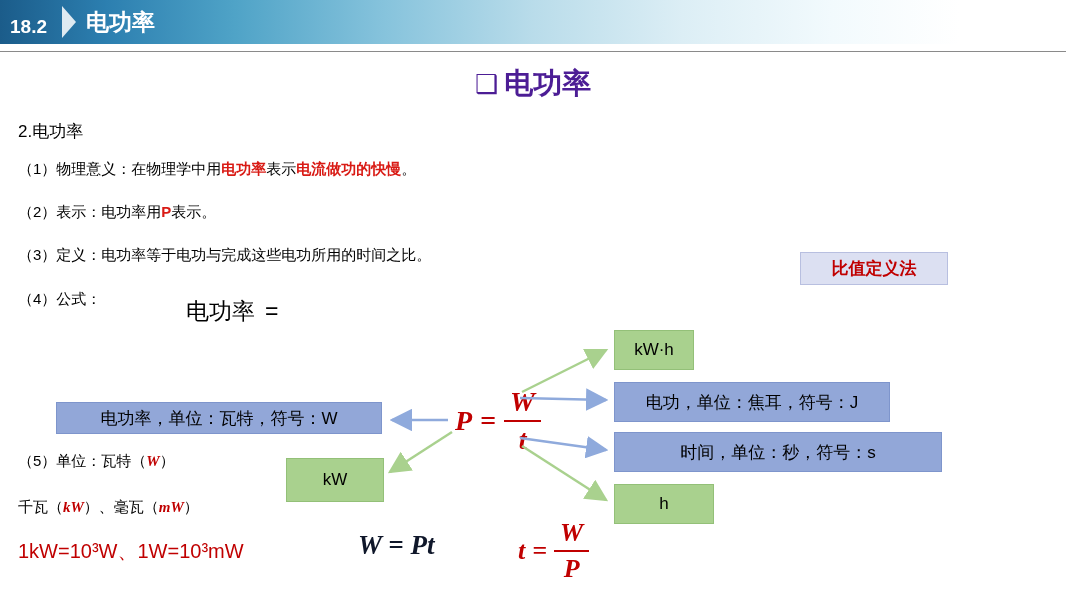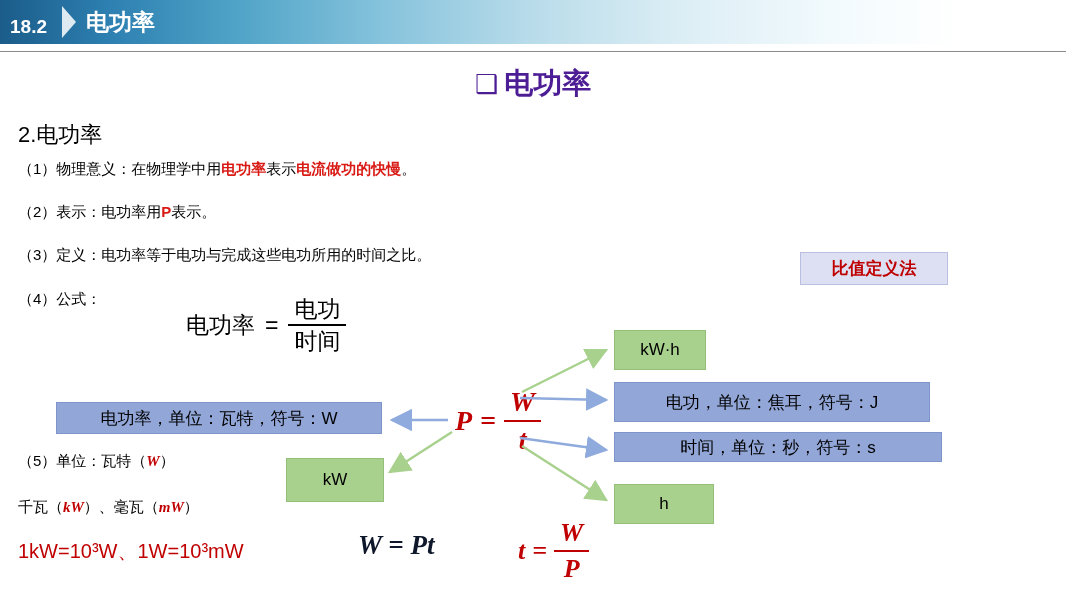--- a/index.html
+++ b/index.html
@@ -66,21 +66,21 @@
   
   .line {
     position: absolute;
     font-size: 15px;
     color: #000000;
     white-space: nowrap;
   }
   .hl-red { color: #d91b15; font-weight: bold; }
   .hl-p { color: #d91b15; font-weight: bold; }
 
-  .l0 { left: 18px; top: 120px; font-size: 22px; }
+  .l0 { left: 18px; top: 120px; font-size: 17px; }
   .l1 { left: 18px; top: 160px; }
   .l2 { left: 18px; top: 203px; }
   .l3 { left: 18px; top: 246px; }
   .l4 { left: 18px; top: 290px; }
   .l5 { left: 18px; top: 452px; }
   .l6 { left: 18px; top: 498px; }
   .l7 { left: 18px; top: 538px; font-weight: normal; color: #c00000; font-size: 20px; }
 
   .italic-var { font-style: italic; font-family: "Liberation Serif", serif; font-weight: bold; color: #c00000; }
 
@@ -173,23 +173,23 @@
   .box-blue {
     background: #92a7d8;
     border: 1px solid #7e95cc;
   }
   .box-green {
     background: #a9d18e;
     border: 1px solid #93c078;
   }
 
   .box-power  { left: 56px;  top: 402px; width: 326px; height: 32px; }
-  .box-kwh    { left: 614px; top: 330px; width: 92px; height: 40px; }
-  .box-energy { left: 614px; top: 382px; width: 316px; height: 40px; }
-  .box-time   { left: 614px; top: 432px; width: 328px; height: 30px; }
+  .box-kwh    { left: 614px; top: 330px; width: 80px; height: 40px; }
+  .box-energy { left: 614px; top: 382px; width: 276px; height: 40px; }
+  .box-time   { left: 614px; top: 432px; width: 328px; height: 40px; }
   .box-h      { left: 614px; top: 484px; width: 100px; height: 40px; }
   .box-kw     { left: 286px; top: 458px; width: 98px;  height: 44px; }
 
   
   .arrows {
     position: absolute;
     left: 0; top: 0;
     width: 1066px; height: 600px;
     pointer-events: none;
   }
@@ -228,25 +228,20 @@
   <span>千瓦（</span><span class="italic-var">kW</span><span>）、毫瓦（</span><span class="italic-var">mW</span><span>）</span>
 </div>
 
 <div class="line l7">1kW=10³W、1W=10³mW</div>
 
 <div class="badge">比值定义法</div>
 
 <div class="frac-main">
   <span class="lhs">电功率</span>
   <span class="eq">=</span>
-  <span class="frac">
-    <span class="num">电功</span>
-    <span class="bar"></span>
-    <span class="den">时间</span>
-  </span>
 </div>
 
 <div class="pwt">
   <span>P</span>
   <span class="eq">=</span>
   <span class="frac">
     <span class="num">W</span>
     <span class="bar"></span>
     <span class="den">t</span>
   </span>

